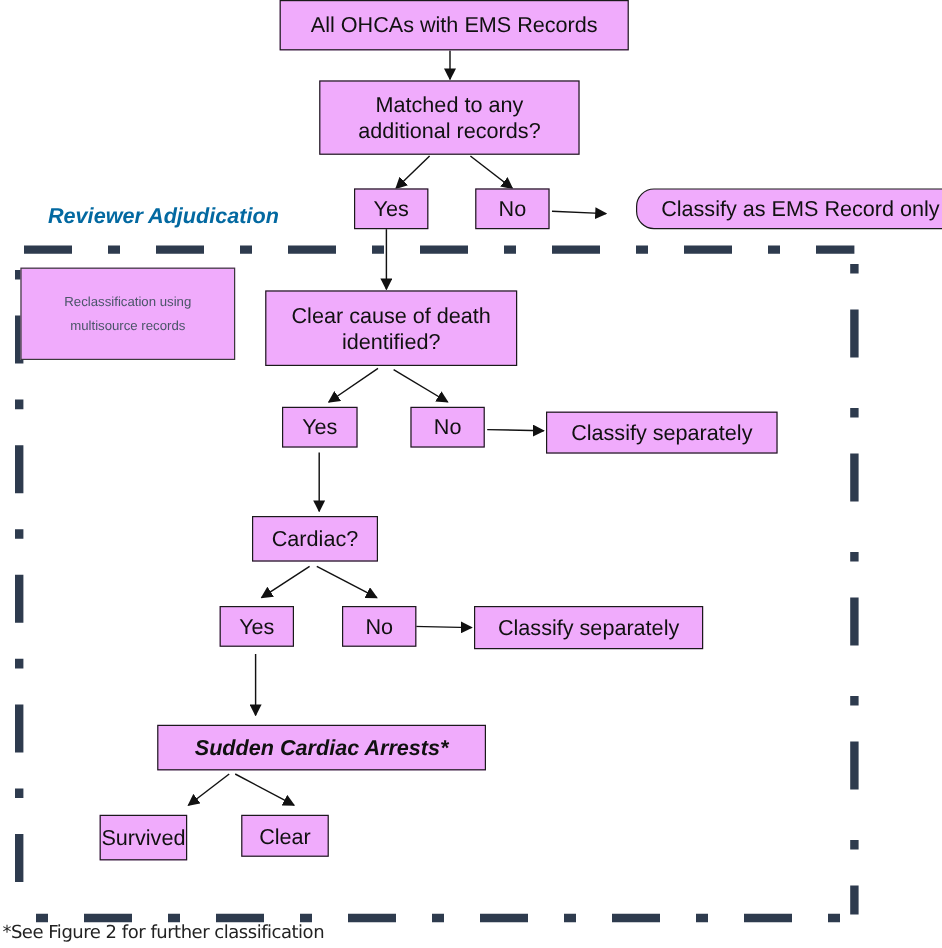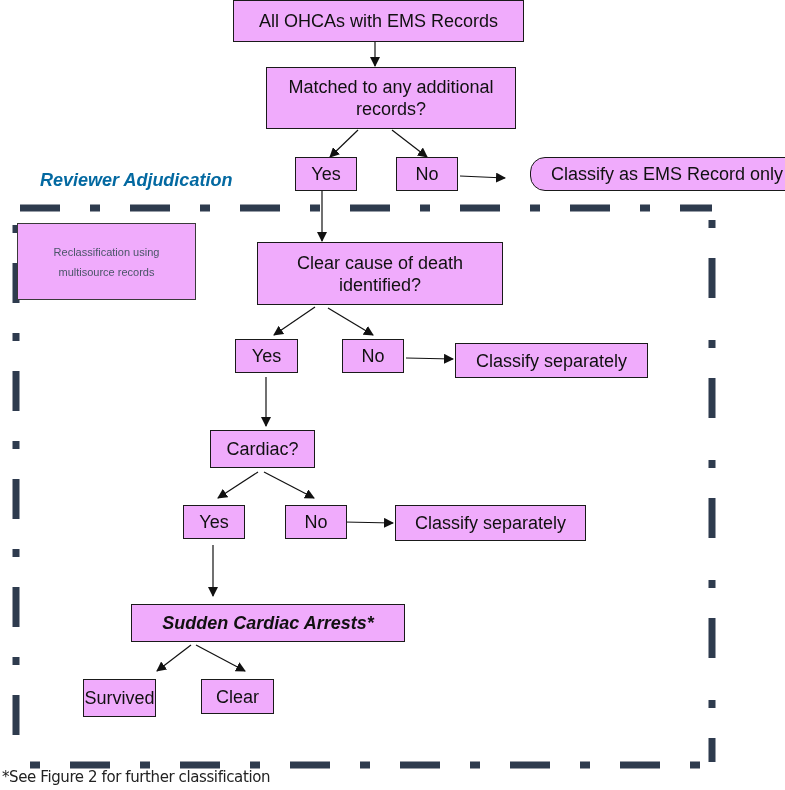--- a/index.html
+++ b/index.html
@@ -47,26 +47,26 @@
     <line x1="191" y1="645" x2="157" y2="671" marker-end="url(#arr)"></line>
     <line x1="196" y1="645" x2="245" y2="671" marker-end="url(#arr)"></line>
   </g>
 </svg>
 
 <div class="label" style="left:40px;top:170px;">Reviewer Adjudication</div>
 
 <div class="node note" style="left:17px;top:223px;width:179px;height:77px;padding:0 8px;">Reclassification using multisource records</div>
 
 <div class="node" style="left:233px;top:0;width:291px;height:42px;">All OHCAs with EMS Records</div>
-<div class="node" style="left:266px;top:67px;width:250px;height:62px;padding:0 20px;">Matched to any additional records?</div>
+<div class="node" style="left:266px;top:67px;width:217px;height:62px;padding:0 20px;">Matched to any additional records?</div>
 <div class="node" style="left:295px;top:157px;width:62px;height:34px;">Yes</div>
 <div class="node" style="left:396px;top:157px;width:62px;height:34px;">No</div>
 <div class="node" style="left:530px;top:157px;width:274px;height:34px;border-radius:15px;">Classify as EMS Record only</div>
 
-<div class="node" style="left:221px;top:242px;width:246px;height:63px;padding:0 14px;margin-left:36px;">Clear cause of death identified?</div>
+<div class="node" style="left:221px;top:242px;width:210px;height:63px;padding:0 14px;">Clear cause of death identified?</div>
 <div class="node" style="left:235px;top:339px;width:63px;height:34px;">Yes</div>
 <div class="node" style="left:342px;top:339px;width:62px;height:34px;">No</div>
 <div class="node" style="left:455px;top:343px;width:193px;height:35px;">Classify separately</div>
 
 <div class="node" style="left:210px;top:430px;width:105px;height:38px;">Cardiac?</div>
 <div class="node" style="left:183px;top:505px;width:62px;height:34px;">Yes</div>
 <div class="node" style="left:285px;top:505px;width:62px;height:34px;">No</div>
 <div class="node" style="left:395px;top:505px;width:191px;height:36px;">Classify separately</div>
 
 <div class="node bold-italic" style="left:87px;top:604px;width:274px;height:38px;margin-left:44px;">Sudden Cardiac Arrests*</div>

